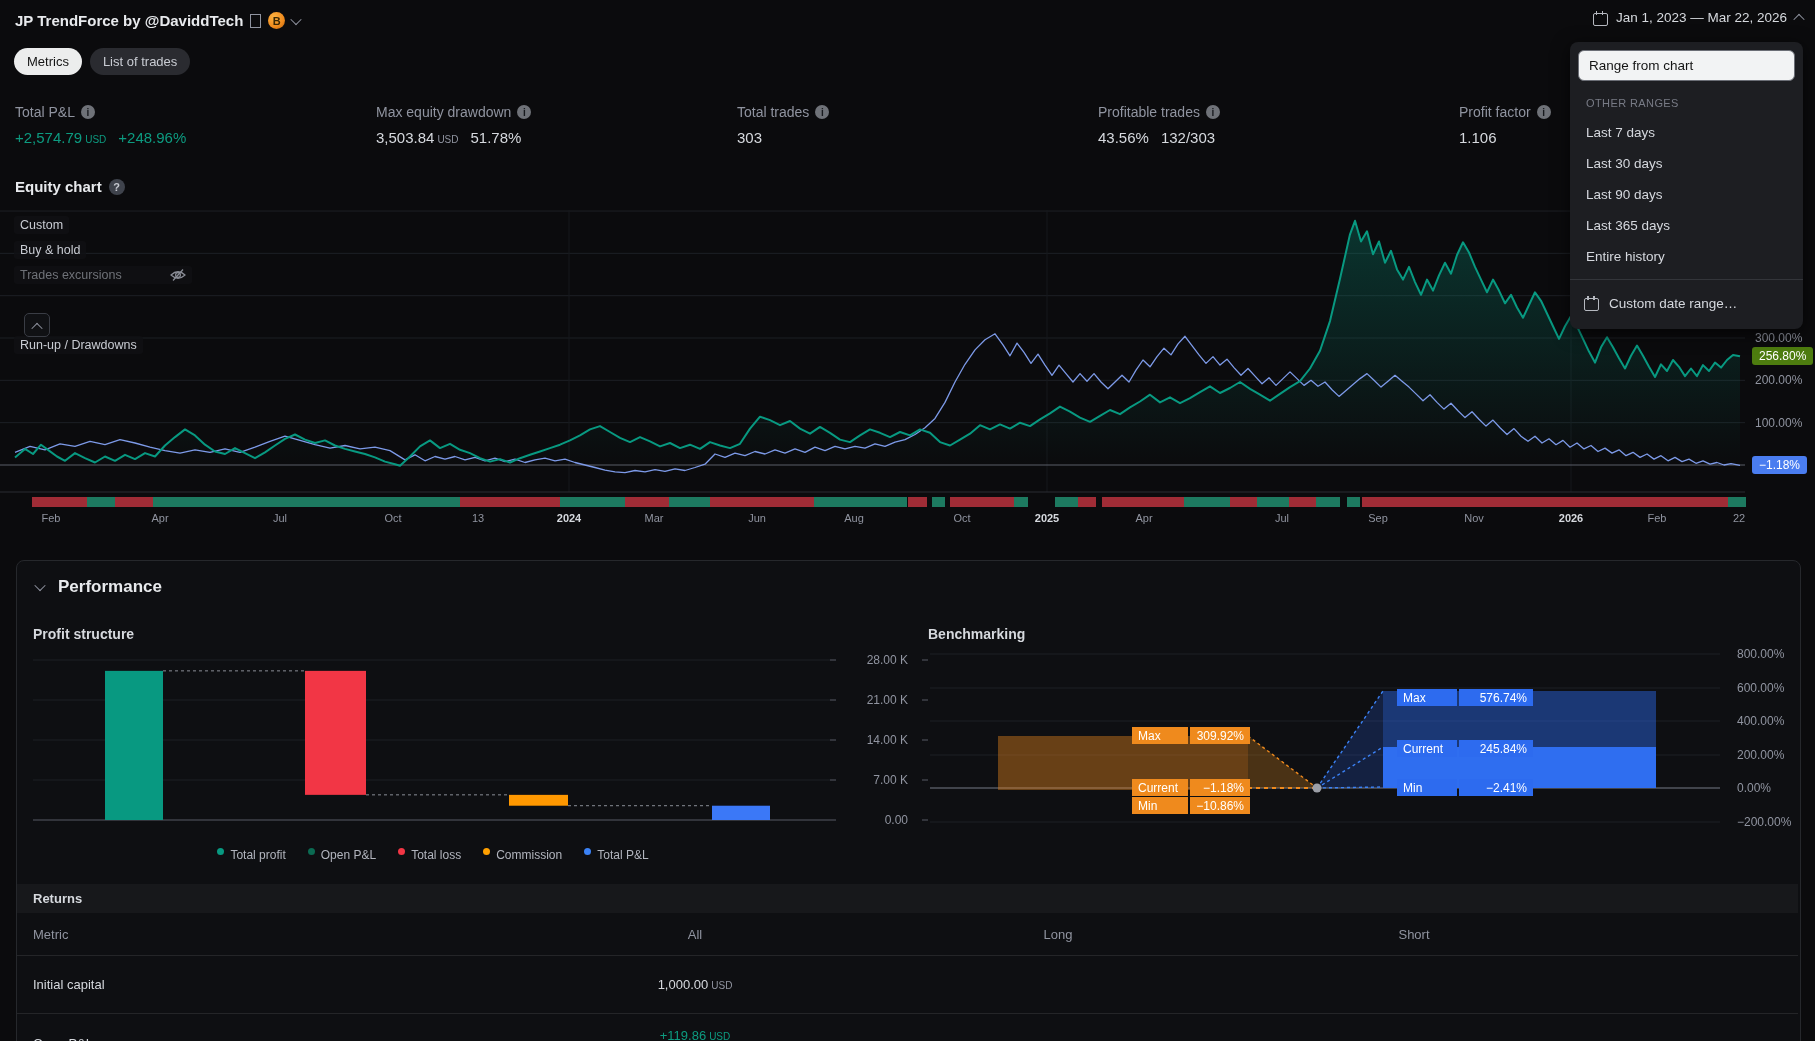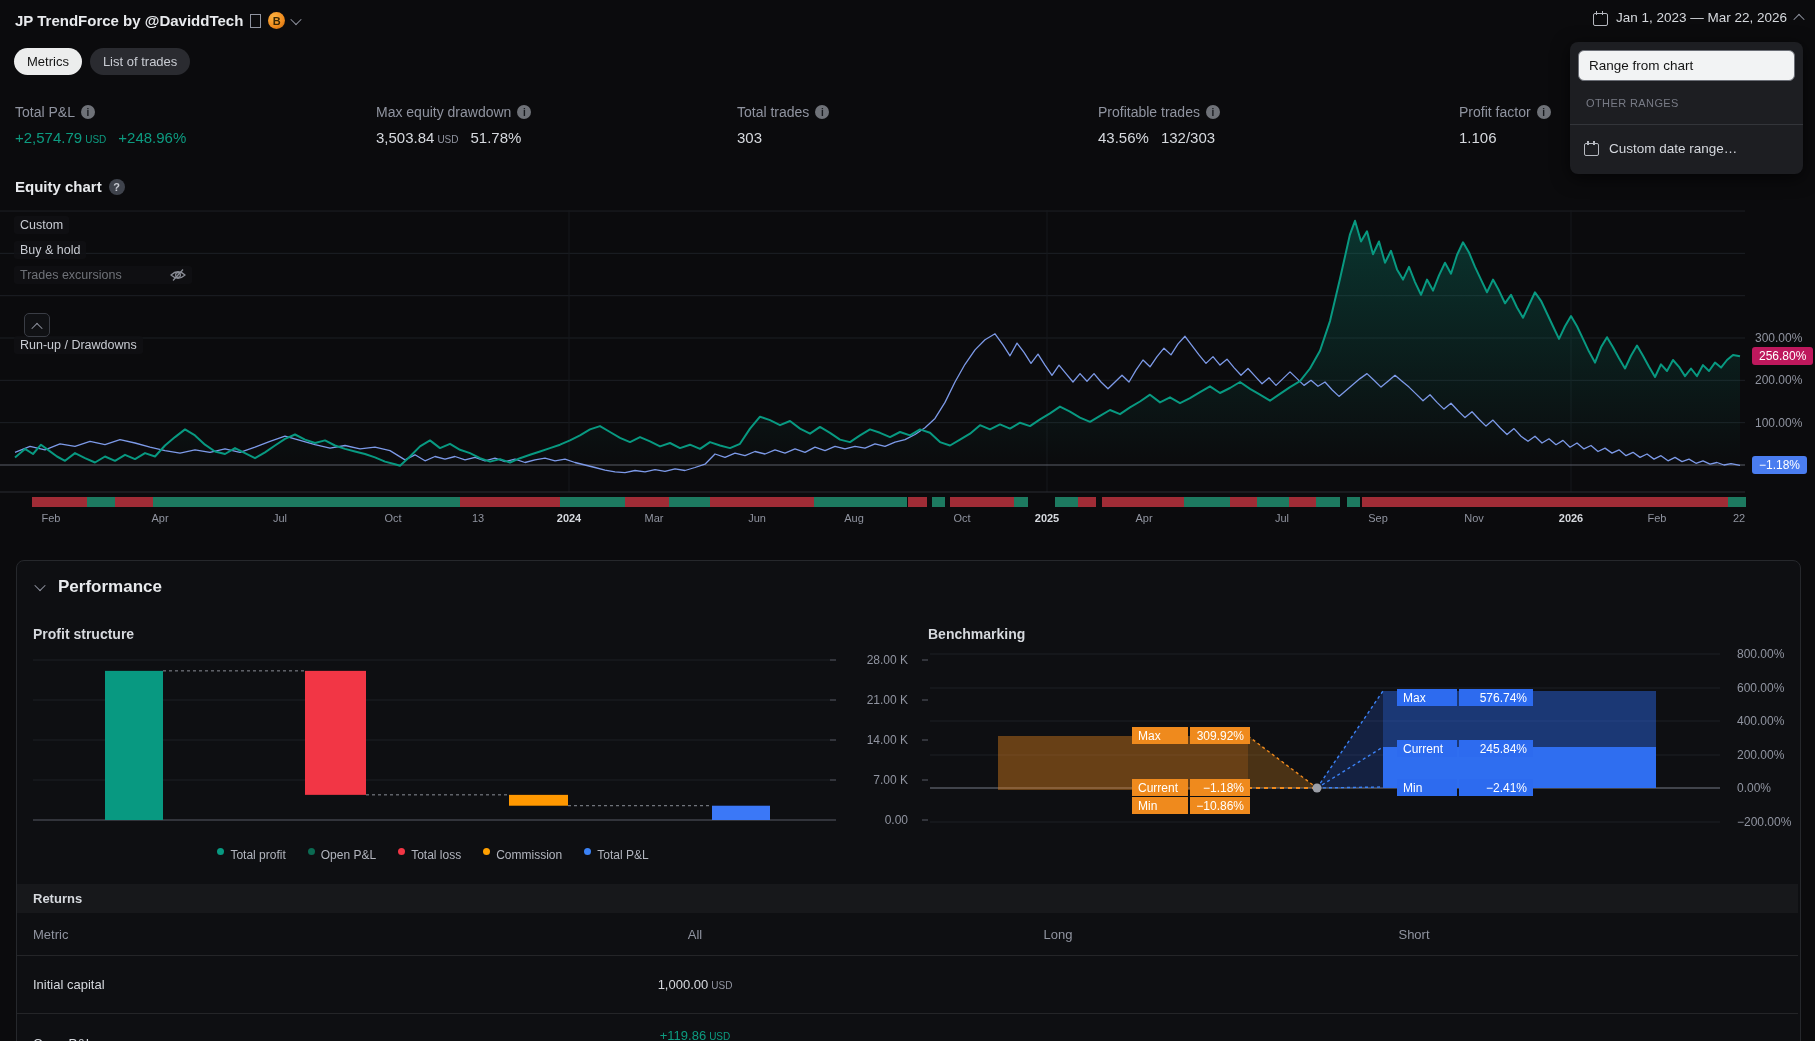--- a/index.html
+++ b/index.html
@@ -354,26 +354,33 @@
       <div class="tbl-txt" style="left: 33px; top: 977px; color: rgb(214, 217, 222); position: absolute;">Initial capital</div>
       <div class="tbl-txt cell-center" style="left: 695px; top: 977px; position: absolute;"><span style="color: rgb(214, 217, 222);">1,000.00</span><span class="usd-sfx">USD</span></div>
       <div class="tbl-line" style="top: 1013px;"></div>
       <div class="tbl-txt" style="left: 33px; top: 1036px; color: rgb(214, 217, 222); position: absolute;">Open P&amp;L</div>
       <div class="tbl-txt cell-center" style="left: 695px; top: 1028px; position: absolute;"><span style="color: rgb(13, 155, 128);">+119.86</span><span class="usd-sfx" style="color: rgb(13, 155, 128);">USD</span></div>
     </div>
 
   <div class="abs" id="range-menu">
     <div id="range-selected">Range from chart</div>
     <div id="range-section">OTHER RANGES</div>
+    <div id="menu-items">
+        <div class="menu-item">Last 7 days</div>
+        <div class="menu-item">Last 30 days</div>
+        <div class="menu-item">Last 90 days</div>
+        <div class="menu-item">Last 365 days</div>
+        <div class="menu-item">Entire history</div>
+      </div>
     <div id="menu-divider"></div>
     <div id="custom-range">
       <span class="cal-icon">
           <span class="box"></span>
           <span class="l1"></span>
           <span class="l2"></span>
         </span>
       <span>Custom date range…</span>
     </div>
   </div>
 
-<div class="badge" style="left: 1752px; top: 347px; background: #be185d;">256.80%</div>
+<div class="badge" style="left: 1752px; top: 347px; background: #4d7c0f;">256.80%</div>
     <div class="badge" style="left: 1752px; top: 456px; background: rgb(74, 125, 240);">−1.18%</div>
   </div>
 
 </body></html>

